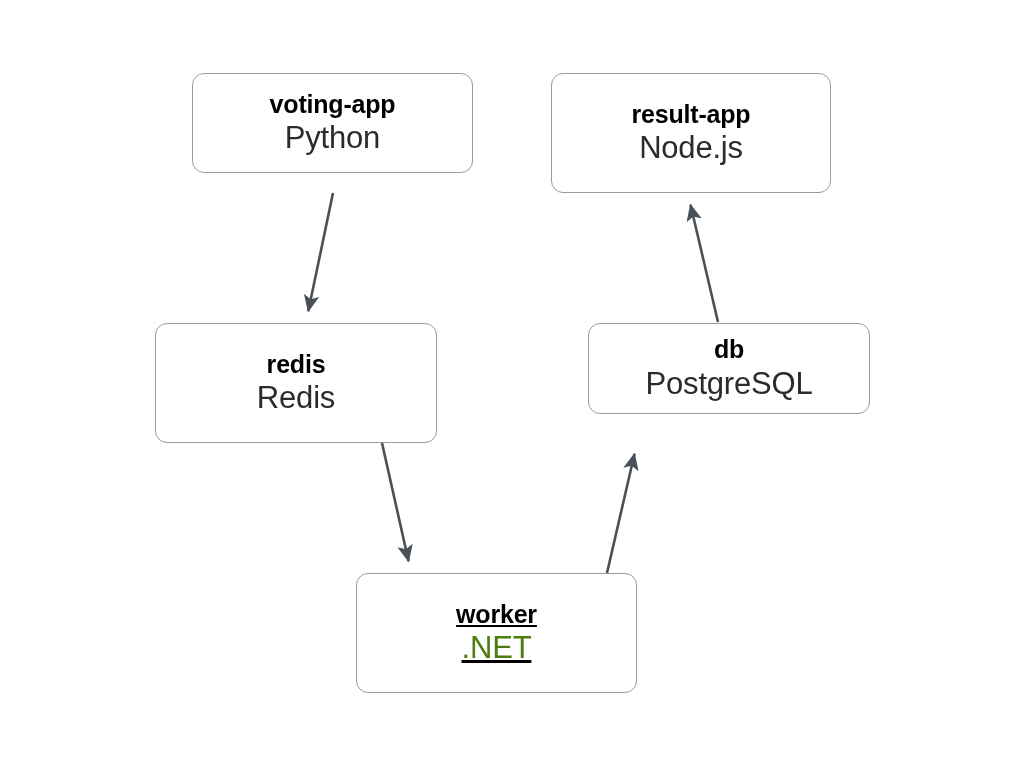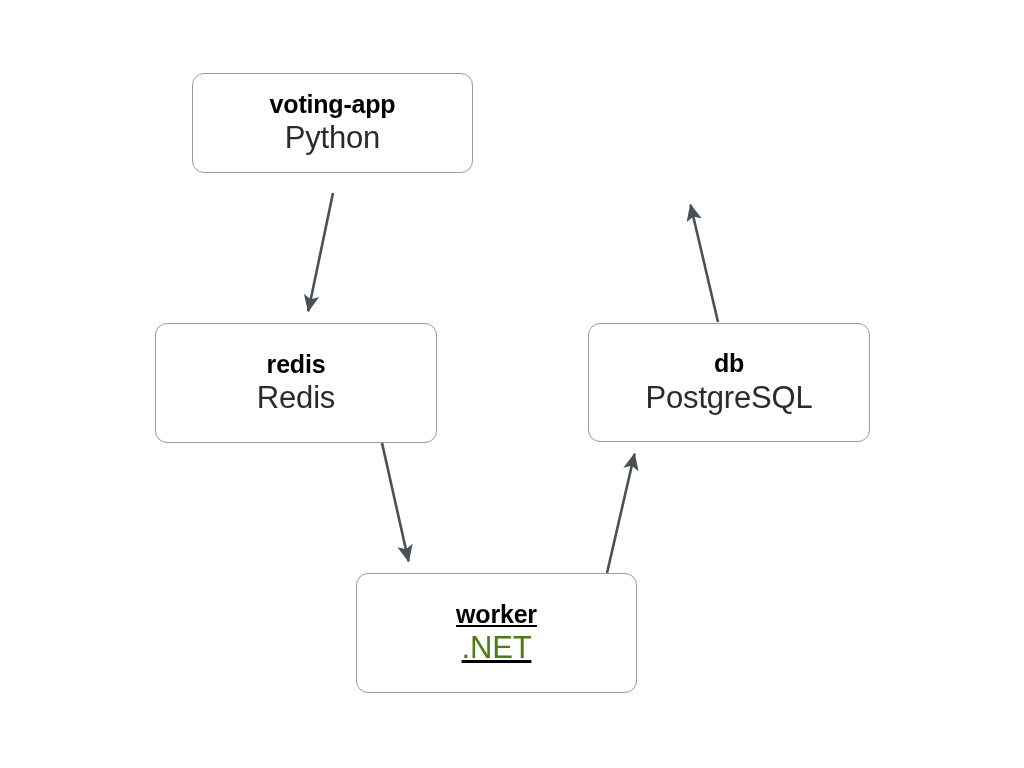--- a/index.html
+++ b/index.html
@@ -70,27 +70,31 @@
         <line x1="607" y1="573" x2="634.5265454263136" y2="453.71830315264083" stroke="#4a5058" stroke-width="2.6" stroke-linecap="butt" marker-end="url(#arrowhead)"></line>
         <line x1="718" y1="322" x2="690.5101045506826" y2="204.70977941624582" stroke="#4a5058" stroke-width="2.6" stroke-linecap="butt" marker-end="url(#arrowhead)"></line>
       </g>
   </svg>
 
   <div class="node" style="left: 192px; top: 73px; width: 281px; height: 100px; border-color: rgb(154, 154, 154);">
     <div class="node-title" style="color: rgb(0, 0, 0);">voting-app</div>
     <div class="node-subtitle" style="color: rgb(43, 43, 43);">Python</div>
   </div>
 
+  <div class="node" style="left: 551px; top: 73px; width: 280px; height: 120px; border-color: rgb(154, 154, 154);">
+    <div class="node-title" style="color: rgb(0, 0, 0);">result-app</div>
+    <div class="node-subtitle" style="color: rgb(43, 43, 43);">Node.js</div>
+  </div>
 
   <div class="node" style="left: 155px; top: 323px; width: 282px; height: 120px; border-color: rgb(154, 154, 154); align-items: center;">
     <div class="node-title" style="color: rgb(0, 0, 0);">redis</div>
     <div class="node-subtitle" style="color: rgb(43, 43, 43);">Redis</div>
   </div>
 
-  <div class="node" style="left: 588px; top: 323px; width: 282px; height: 119px; border-color: rgb(154, 154, 154);">
+  <div class="node" style="left: 588px; top: 323px; width: 282px; height: 91px; border-color: rgb(154, 154, 154);">
     <div class="node-title" style="color: rgb(0, 0, 0);">db</div>
     <div class="node-subtitle" style="color: rgb(43, 43, 43);">PostgreSQL</div>
   </div>
 
   <div class="node" style="left: 356px; top: 573px; width: 281px; height: 120px; border-color: rgb(154, 154, 154); text-decoration: underline;">
     <div class="node-title" style="color: rgb(0, 0, 0);">worker</div>
     <div class="node-subtitle" style="color: #4d7c0f; text-align: right;">.NET</div>
   </div>
 
 </div>

